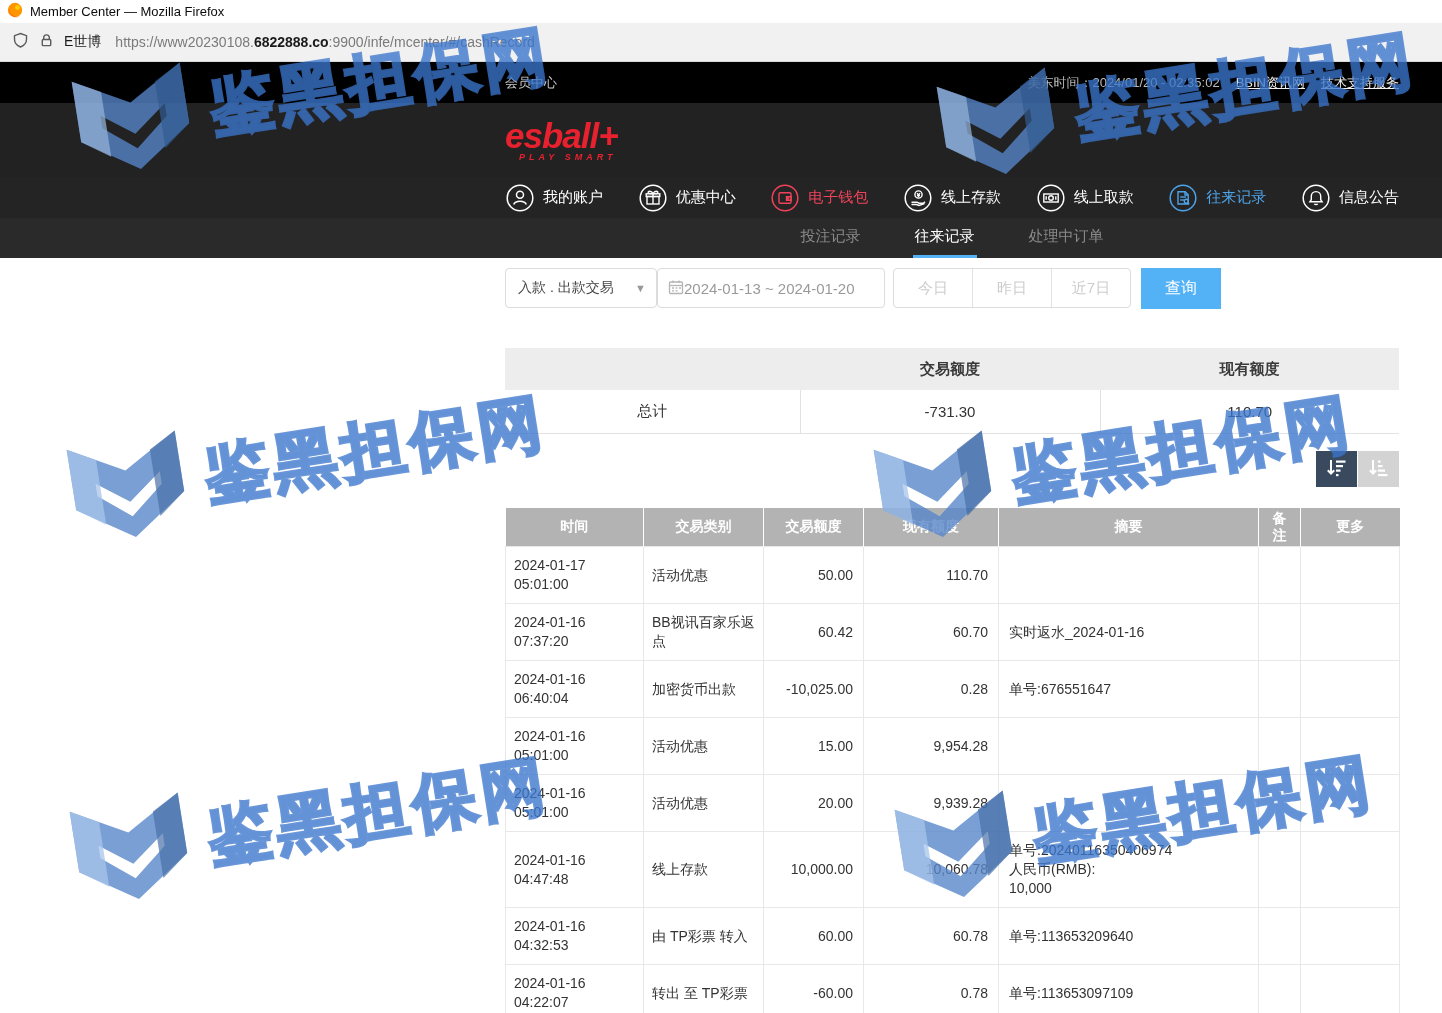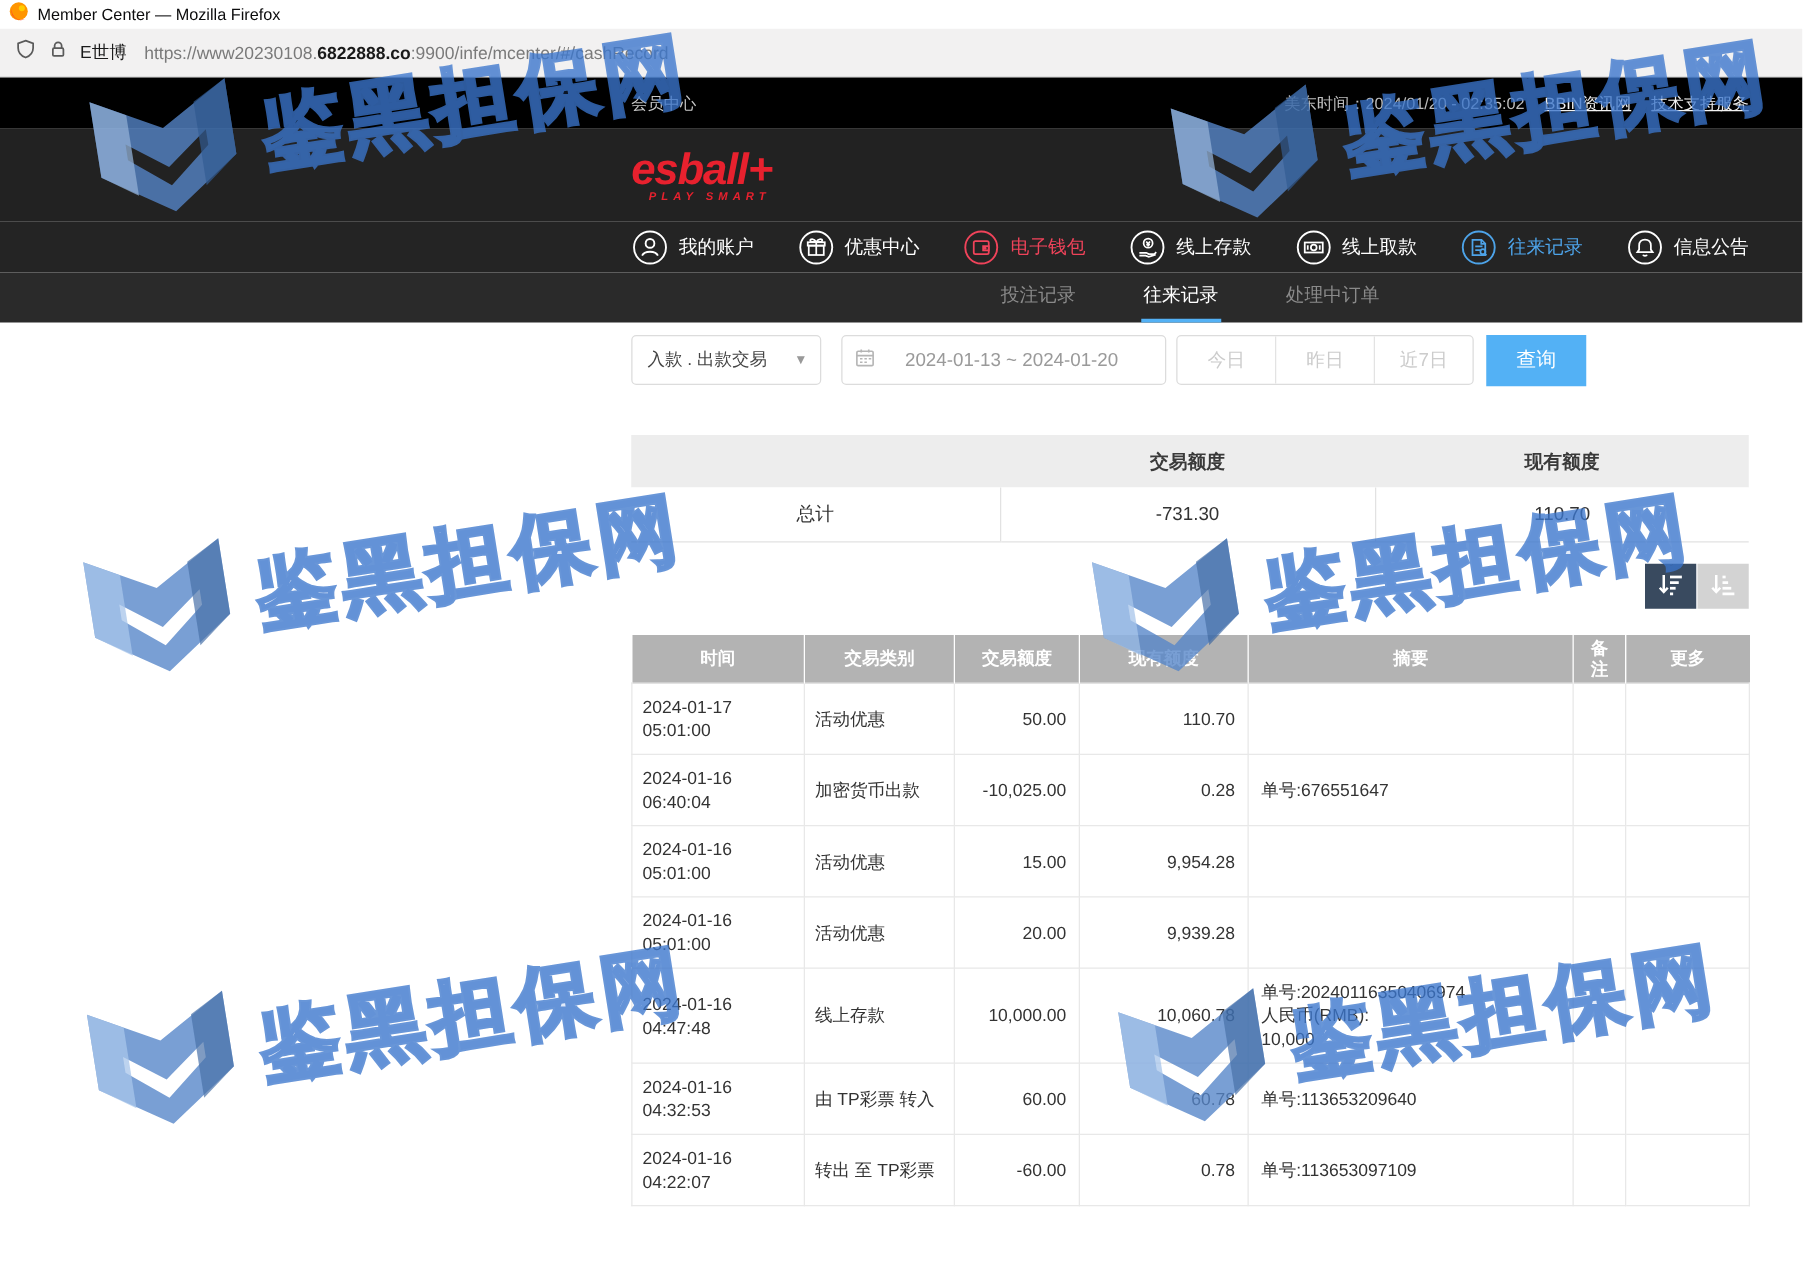--- a/index.html
+++ b/index.html
@@ -44,21 +44,21 @@
   .subnavrow .bar-inner { justify-content:center; gap:50px; }
   .subtab { height:40px; display:flex; align-items:center; font-size:15px; color:#8a8a8a; cursor:pointer; border-bottom:3px solid transparent; padding:0 2px; }
   .subtab.active { color:#fff; border-bottom-color:#53b1f5; }
 
   
   .content { margin-left:505px; width:894px; position:relative; }
   .filter-row { margin-top:10px; display:flex; align-items:center; height:40px; }
   .ctl { border:1px solid #dcdcdc; border-radius:4px; height:40px; background:#fff; display:flex; align-items:center; }
   .select-box { width:152px; padding:0 10px 0 12px; font-size:14px; color:#444; justify-content:space-between; cursor:pointer; }
   .caret { color:#999; font-size:11px; }
-  .date-box { width:260px; margin-left:16px; padding:0 10px; gap:24px; font-size:15px; color:#9a9a9a; cursor:pointer; }
+  .date-box { width:228px; margin-left:0; padding:0 10px; gap:0; font-size:15px; color:#9a9a9a; cursor:pointer; }
   .quick-group { margin-left:8px; width:238px; cursor:default; padding:0; overflow:hidden; }
   .qbtn { flex:1; height:100%; display:flex; align-items:center; justify-content:center; font-size:15px; color:#cccccc; cursor:pointer; border-left:1px solid #e3e3e3; }
   .qbtn:first-child { border-left:none; }
   .query-btn { margin-left:10px; width:80px; height:41px; background:#53b1f5; color:#fff; font-size:16px; border:none; border-radius:0; cursor:pointer; }
 
   table { border-collapse:collapse; }
   .summary-table { margin-top:40px; width:894px; font-size:15px; }
   .summary-table th { background:#ededed; font-weight:600; color:#3a3a3a; height:42px; text-align:center; }
   .summary-table td { background:#fff; height:43px; text-align:center; color:#333;
      border-bottom:1px solid #e2e2e2; border-left:1px solid #e2e2e2; }
@@ -344,20 +344,29 @@
         <tr>
           <td>2024-01-17 05:01:00</td>
           <td>活动优惠</td>
           <td class="num">50.00</td>
           <td class="num">110.70</td>
           <td class="summary"></td>
           <td></td>
           <td></td>
         </tr>
         <tr>
+          <td>2024-01-16 07:37:20</td>
+          <td>BB视讯百家乐返点</td>
+          <td class="num">60.42</td>
+          <td class="num">60.70</td>
+          <td class="summary">实时返水_2024-01-16</td>
+          <td></td>
+          <td></td>
+        </tr>
+        <tr>
           <td>2024-01-16 06:40:04</td>
           <td>加密货币出款</td>
           <td class="num">-10,025.00</td>
           <td class="num">0.28</td>
           <td class="summary">单号:676551647</td>
           <td></td>
           <td></td>
         </tr>
         <tr>
           <td>2024-01-16 05:01:00</td>

